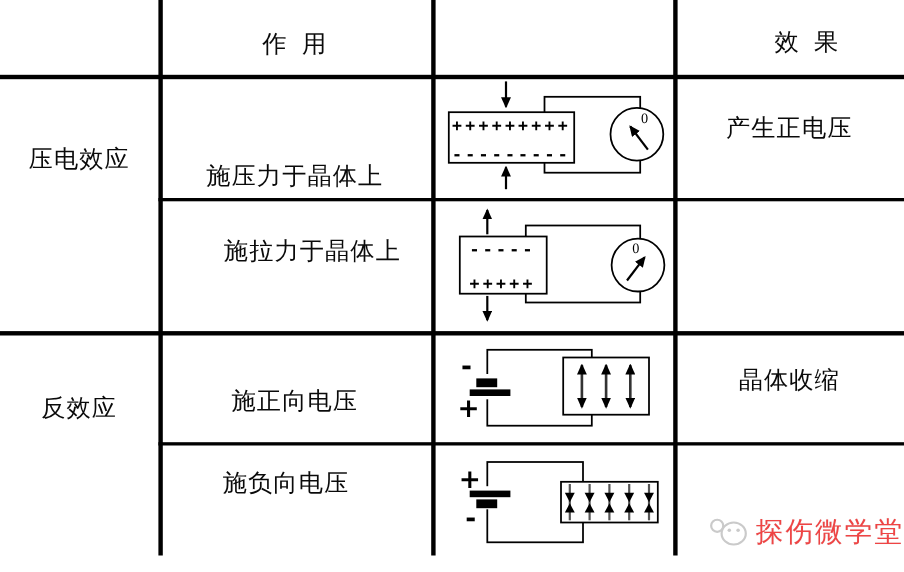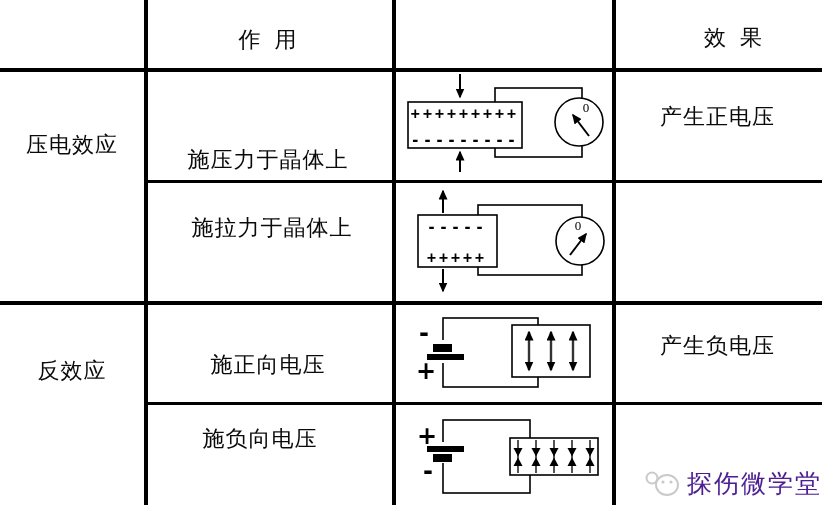--- a/index.html
+++ b/index.html
@@ -23,21 +23,21 @@
     font-size:24px;font-weight:bold;text-anchor:middle;fill:#000;}
   .meter{fill:#ffffff;stroke:#000;stroke-width:1.6;}
   .needle{stroke:#000;stroke-width:2;}
   .farr{stroke:#000;stroke-width:2;}
   .dbl{stroke:#333;stroke-width:2.4;}
   .cstem{stroke:#555;stroke-width:2;}
   .zero{font-family:"Liberation Serif","DejaVu Serif",serif;font-size:13px;
     text-anchor:middle;fill:#000;}
   .watermark{
     position:absolute;left:643px;top:464px;width:179px;height:38px;
-    display:flex;align-items:center;gap:6px;color:#4c1d95;
+    display:flex;align-items:center;gap:6px;color:#ef4444;
   }
   .watermark-text{font-size:25px;letter-spacing:2px;white-space:pre;
     text-shadow:0 0 1px #e0e0e0;}
 </style>
 </head>
 <body>
 
 <div class="canvas">
 
   <div class="vline" style="left:144px;top:0;width:4px;height:505px;"></div>
@@ -48,26 +48,26 @@
   <div class="hline" style="left:0;top:301px;width:822px;height:4px;"></div>
   <div class="hline" style="left:144px;top:402px;width:678px;height:3px;"></div>
 
   <div class="cell" style="left:144px;top:20px;width:248px;height:40px;">作  用</div>
   <div class="cell" style="left:613px;top:18px;width:241px;height:40px;">效  果</div>
 
   <div class="cell" style="left:0;top:128px;width:144px;height:34px;">压电效应</div>
   <div class="cell" style="left:0;top:354px;width:144px;height:34px;">反效应</div>
 
   <div class="cell" style="left:144px;top:100px;width:248px;height:34px;margin-top:43px;">施压力于晶体上</div>
-  <div class="cell" style="left:136px;top:211px;width:272px;height:34px;">施拉力于晶体上</div>
+  <div class="cell" style="left:148px;top:211px;width:272px;height:34px;">施拉力于晶体上</div>
   <div class="cell" style="left:144px;top:348px;width:248px;height:34px;">施正向电压</div>
   <div class="cell" style="left:144px;top:422px;width:232px;height:34px;">施负向电压</div>
 
   <div class="cell" style="left:613px;top:100px;width:209px;height:34px;">产生正电压</div>
-  <div class="cell" style="left:613px;top:329px;width:209px;height:34px;">产生负电压</div>
+  <div class="cell" style="left:613px;top:329px;width:209px;height:34px;">晶体收缩</div>
 
   <svg class="diagram-layer" viewBox="0 0 822 520">
     <defs>
       <marker id="ah" markerUnits="userSpaceOnUse" markerWidth="10" markerHeight="9" refX="8.5" refY="4.5" orient="auto-start-reverse">
         <path d="M0,0 L10,4.5 L0,9 Z" fill="#000"></path>
       </marker>
     </defs>
 
     <g>
       <rect class="wire" x="495" y="88" width="87" height="69"></rect>

